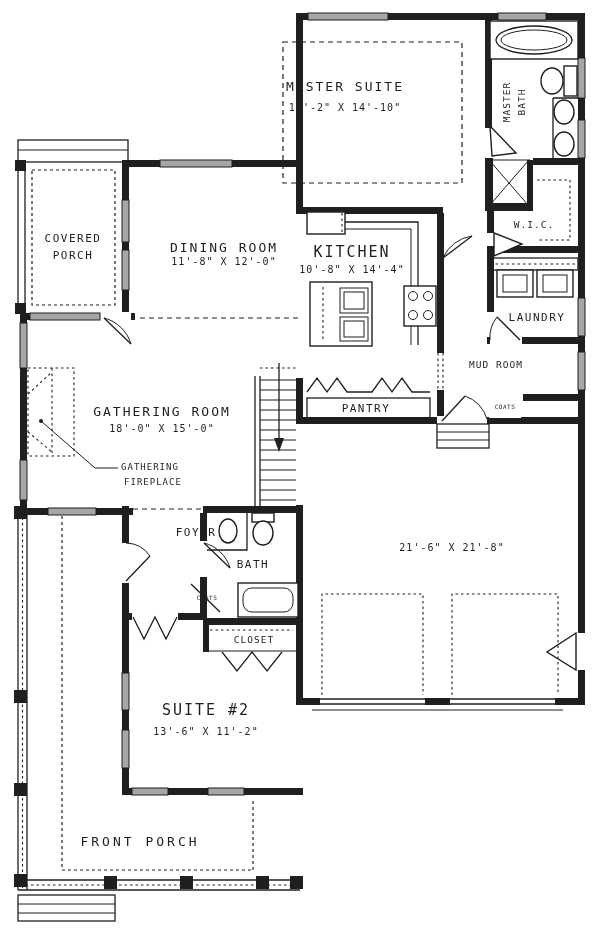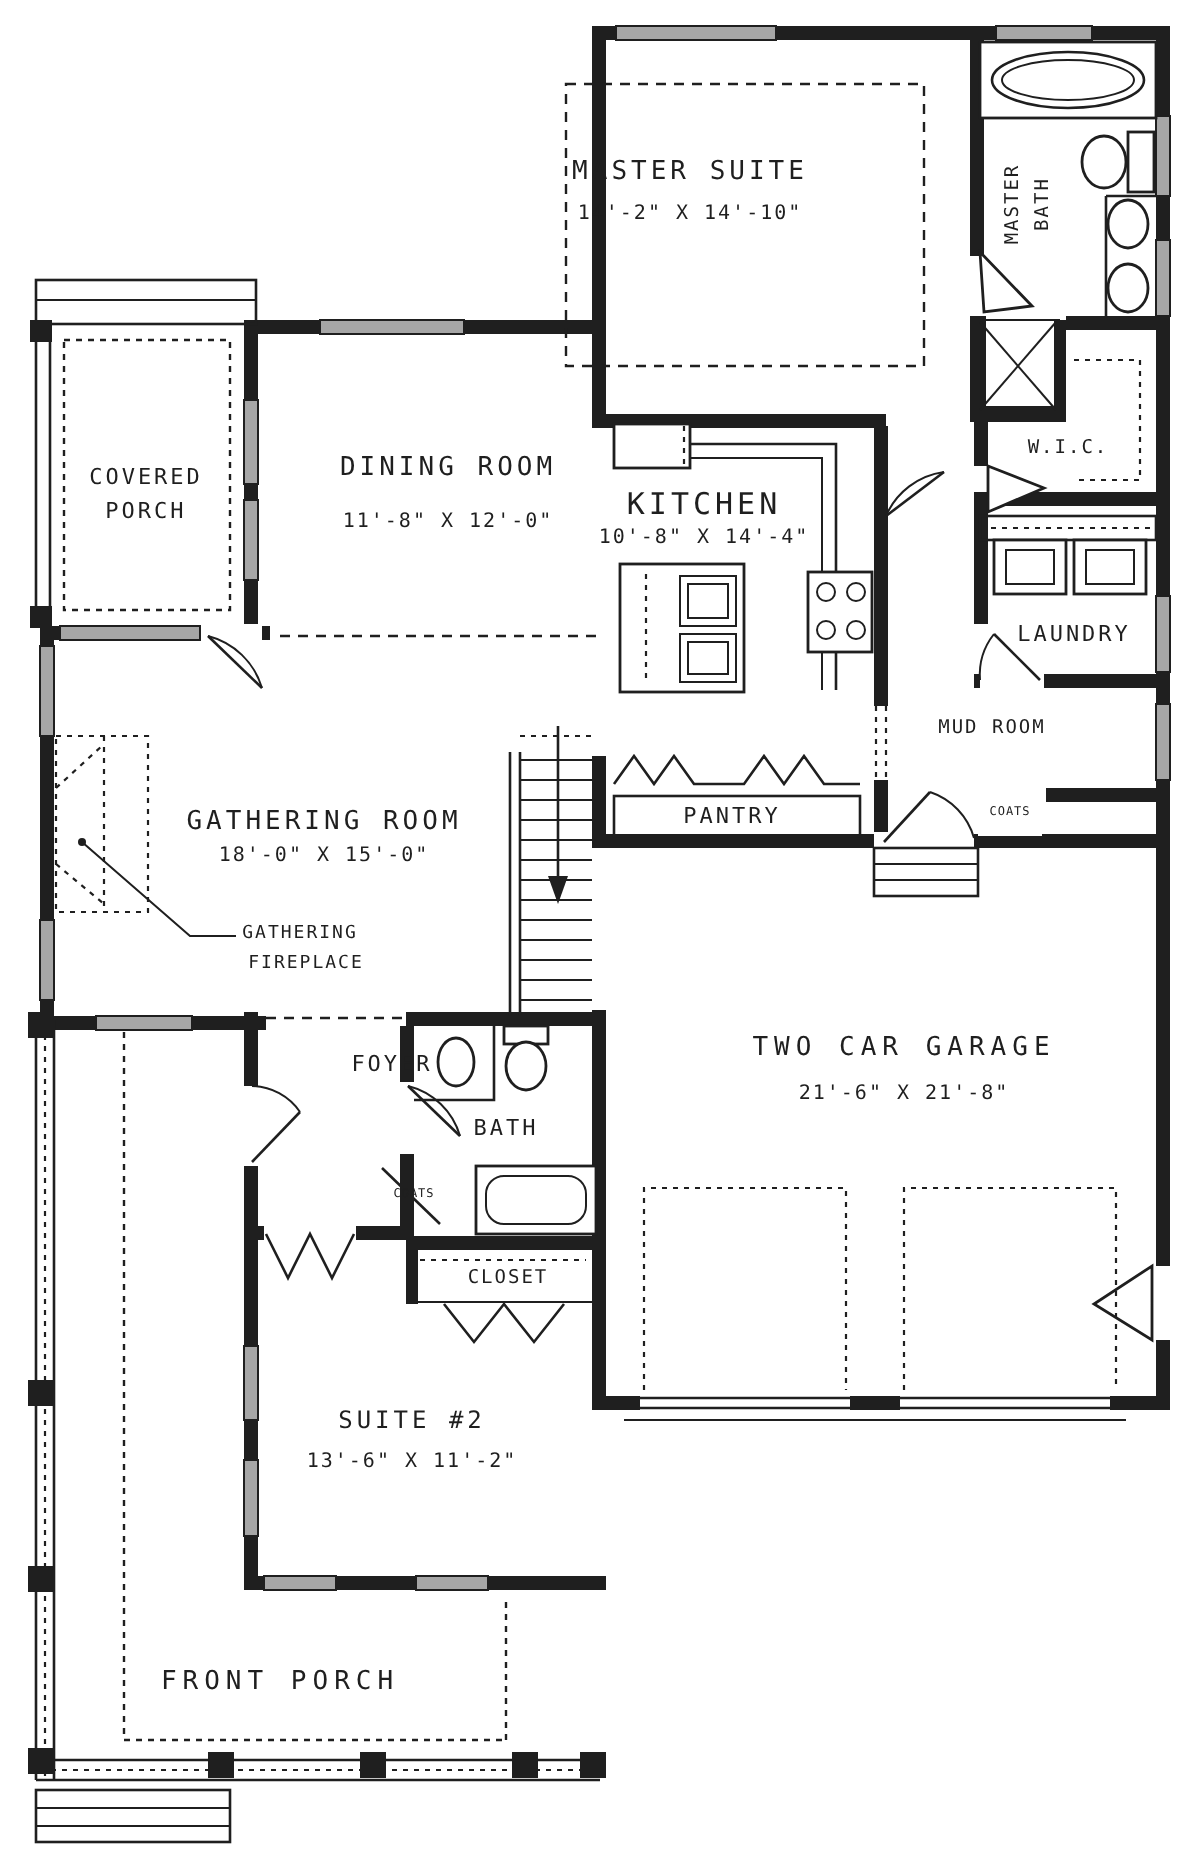--- a/index.html
+++ b/index.html
@@ -330,42 +330,41 @@
     <span>BATH</span>
   </div>
 
   <div class="lbl xs" style="left:534px;top:224px;text-align:center;">W.I.C.</div>
 
   <div class="lbl sm two" style="left:73px;top:247px;">
     <span>COVERED</span><br>
     <span>PORCH</span>
   </div>
 
-  <div class="lbl" style="left:224px;top:234px;">DINING ROOM</div>
+  <div class="lbl" style="left:224px;top:247px;">DINING ROOM</div>
   <div class="lbl dim" style="left:224px;top:261px;">11'-8" X 12'-0"</div>
 
   <div class="lbl" style="left:352px;top:252px;font-size:15px;">KITCHEN</div>
   <div class="lbl dim" style="left:352px;top:269px;">10'-8" X 14'-4"</div>
 
   <div class="lbl sm" style="left:537px;top:317px;">LAUNDRY</div>
   <div class="lbl xs" style="left:496px;top:364px;">MUD ROOM</div>
   <div class="lbl sm" style="left:366px;top:408px;">PANTRY</div>
   <div class="lbl tiny" style="left:505px;top:406px;">COATS</div>
 
   <div class="lbl" style="left:162px;top:411px;">GATHERING ROOM</div>
   <div class="lbl dim" style="left:162px;top:428px;">18'-0" X 15'-0"</div>
 
   <div class="lbl note" style="left:150px;top:467px;">GATHERING</div>
   <div class="lbl note" style="left:153px;top:482px;">FIREPLACE</div>
 
-  <div class="lbl" style="left:452px;top:524px;letter-spacing:3px;">TWO CAR GARAGE</div>
   <div class="lbl dim" style="left:452px;top:547px;">21'-6" X 21'-8"</div>
 
   <div class="lbl sm" style="left:168px;top:532px;margin-left:28px;">FOYER</div>
   <div class="lbl sm" style="left:253px;top:564px;">BATH</div>
   <div class="lbl tiny" style="left:207px;top:597px;">COATS</div>
   <div class="lbl xs" style="left:254px;top:639px;">CLOSET</div>
 
-  <div class="lbl" style="left:206px;top:710px;font-size:12px;">SUITE #2</div>
+  <div class="lbl" style="left:206px;top:710px;font-size:15px;">SUITE #2</div>
   <div class="lbl dim" style="left:206px;top:731px;">13'-6" X 11'-2"</div>
 
   <div class="lbl" style="left:140px;top:841px;letter-spacing:3px;">FRONT PORCH</div>
 </div>
 
 </body></html>

